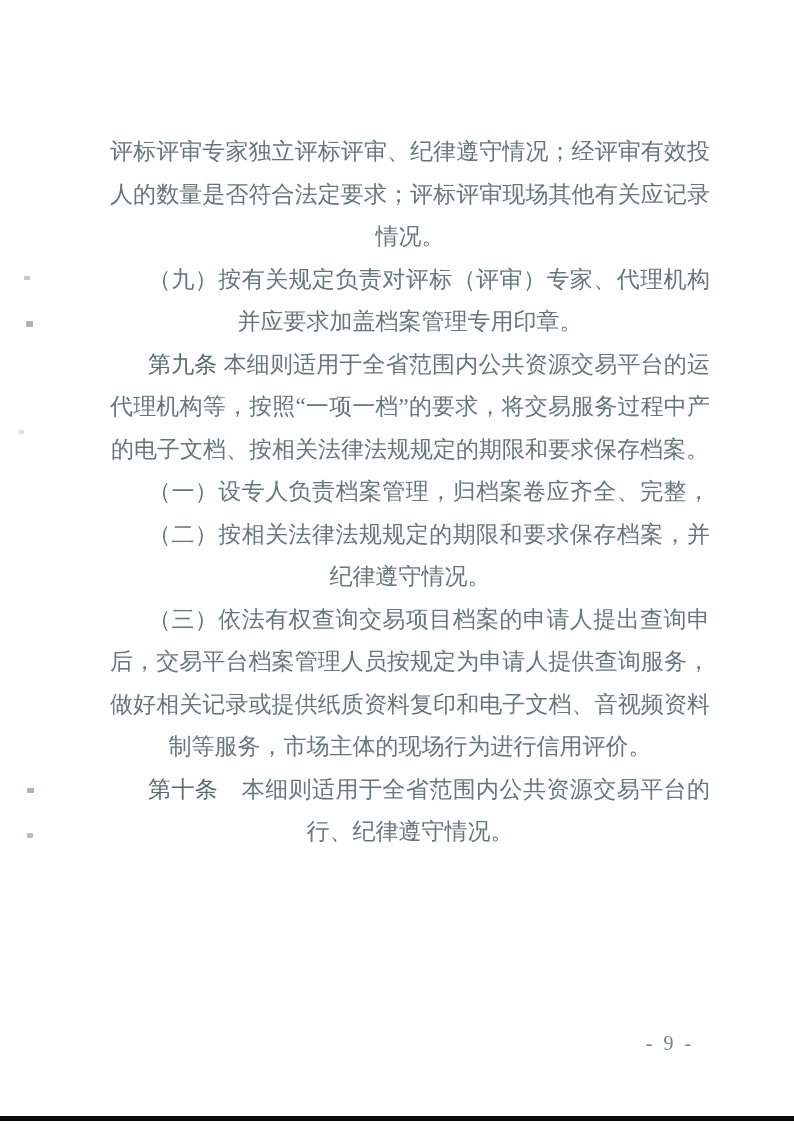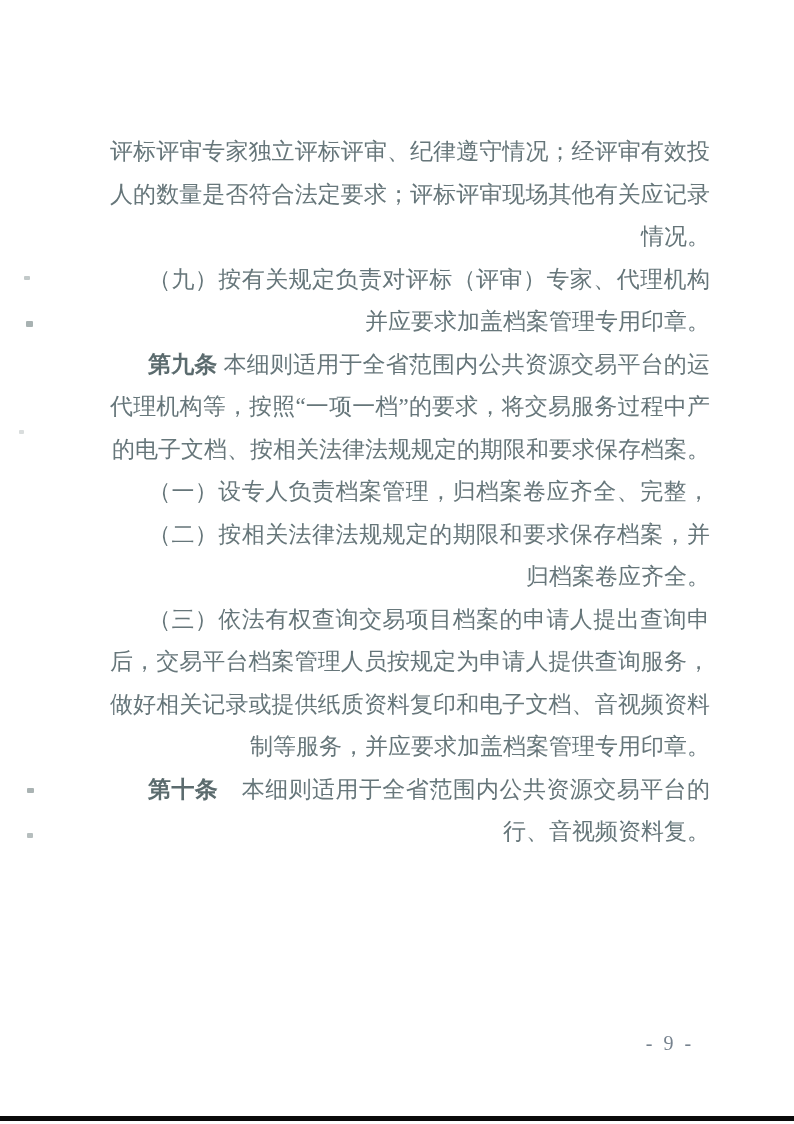--- a/index.html
+++ b/index.html
@@ -20,31 +20,31 @@
     left: 110px;
     top: 131px;
     width: 600px;
     color: #66767a;
     font-size: 23px;
   }
   .ln {
     height: 42.5px;
     line-height: 42.5px;
     overflow: hidden;
-    text-align: right;
+    text-align: center;
   }
   .ln.j {
     text-align: justify;
     text-align-last: justify;
   }
   .ln.in {
     padding-left: 38px;
   }
   .b {
-    font-weight: bold;
+    font-weight: normal;
     color: #5b6b6e;
   }
   .page-number {
     position: absolute;
     left: 615px;
     top: 1029px;
     width: 110px;
     text-align: center;
     color: #76828e;
     font-size: 20px;
@@ -78,27 +78,27 @@
     <div class="ln j">评标评审专家独立评标评审、纪律遵守情况；经评审有效投标</div>
     <div class="ln j">人的数量是否符合法定要求；评标评审现场其他有关应记录的</div>
     <div class="ln">情况。</div>
     <div class="ln j in">（九）按有关规定负责对评标（评审）专家、代理机构等</div>
     <div class="ln">并应要求加盖档案管理专用印章。</div>
     <div class="ln j in"><span class="b">第九条</span><span> 本细则适用于全省范围内公共资源交易平台的运</span></div>
     <div class="ln j">代理机构等，按照“一项一档”的要求，将交易服务过程中产生</div>
     <div class="ln">的电子文档、按相关法律法规规定的期限和要求保存档案。</div>
     <div class="ln j in">（一）设专人负责档案管理，归档案卷应齐全、完整，目</div>
     <div class="ln j in">（二）按相关法律法规规定的期限和要求保存档案，并依</div>
-    <div class="ln">归档案卷应齐全。</div>
+    <div class="ln">纪律遵守情况。</div>
     <div class="ln j in">（三）依法有权查询交易项目档案的申请人提出查询申请</div>
     <div class="ln j">后，交易平台档案管理人员按规定为申请人提供查询服务，并</div>
     <div class="ln j">做好相关记录或提供纸质资料复印和电子文档、音视频资料复</div>
-    <div class="ln">制等服务，并应要求加盖档案管理专用印章。</div>
+    <div class="ln">制等服务，市场主体的现场行为进行信用评价。</div>
     <div class="ln j in"><span class="b">第十条</span><span>　本细则适用于全省范围内公共资源交易平台的运</span></div>
-    <div class="ln">行、音视频资料复。</div>
+    <div class="ln">行、纪律遵守情况。</div>
   </main>
 
   <div class="page-number">- 9 -</div>
 
   <div class="speck s1"></div>
   <div class="speck s2"></div>
   <div class="speck s3"></div>
   <div class="speck s4"></div>
   <div class="speck s5"></div>
 

